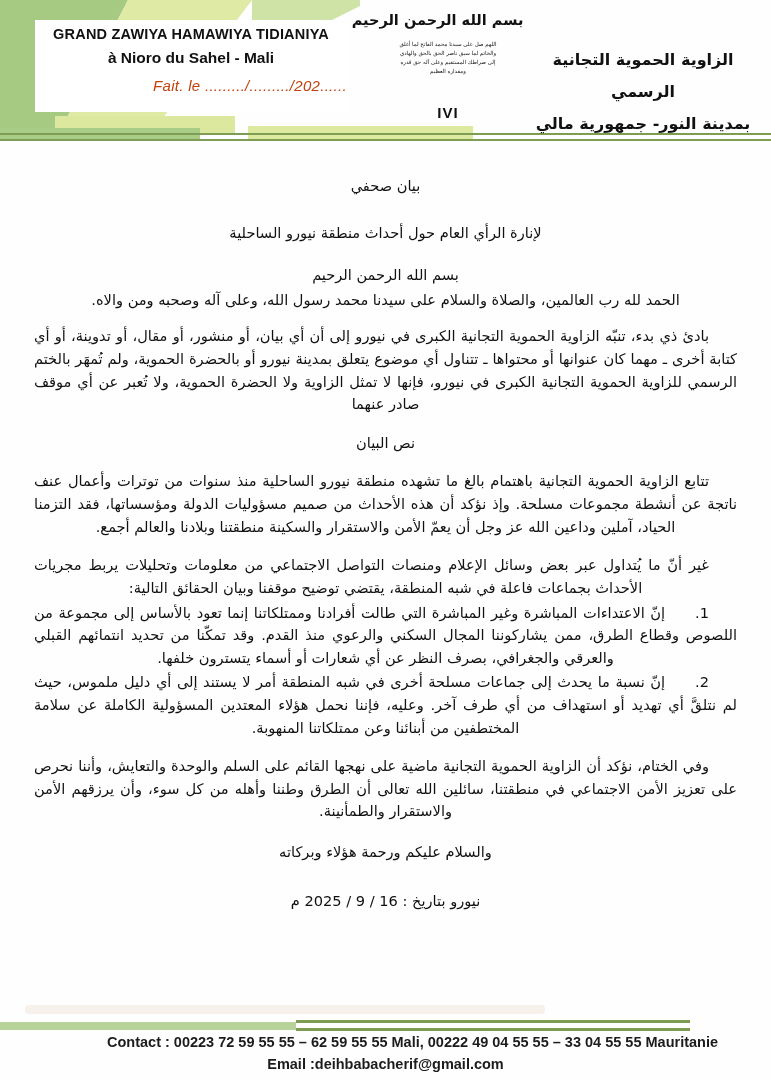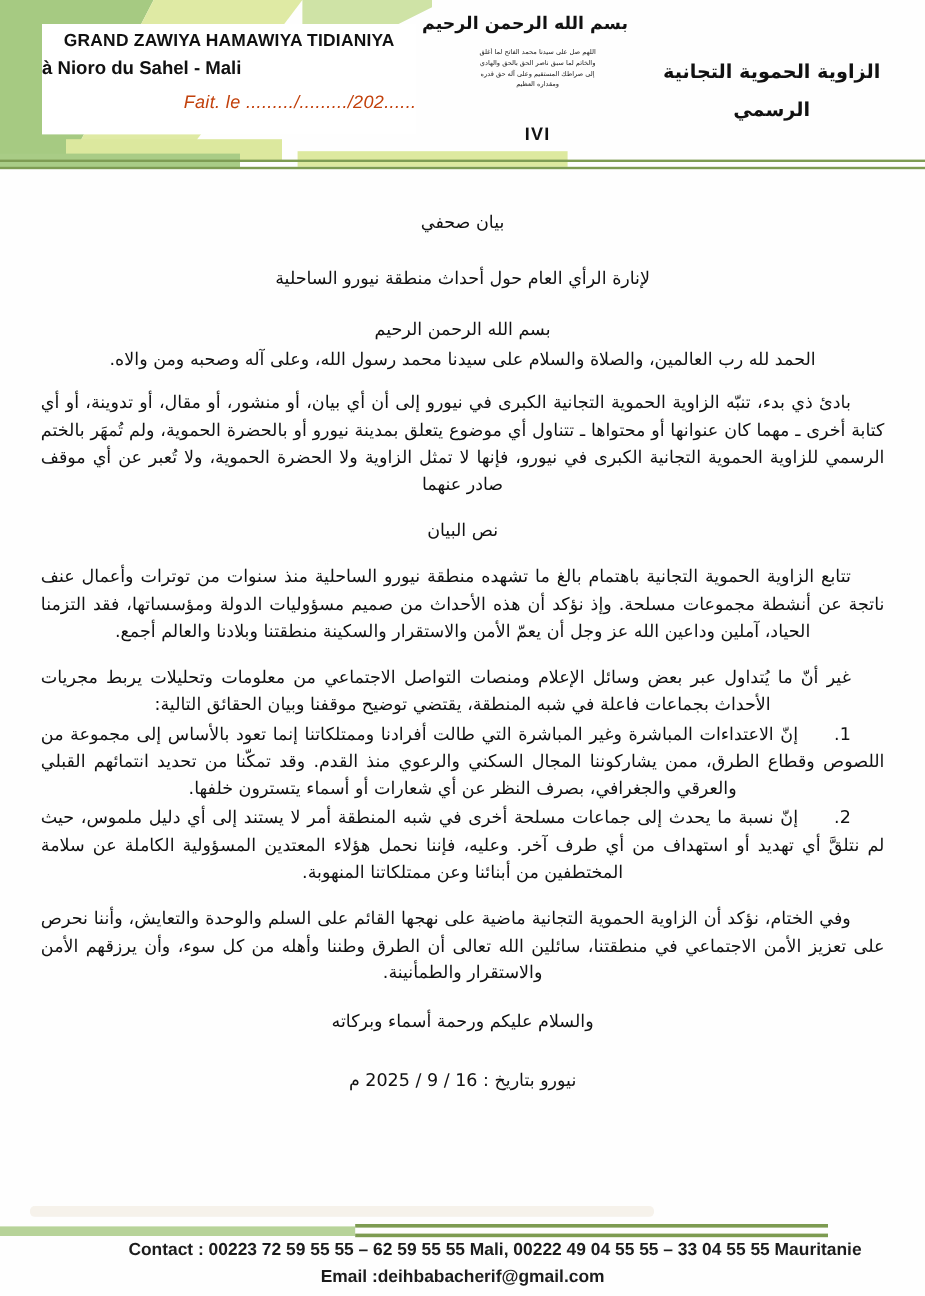--- a/index.html
+++ b/index.html
@@ -21,21 +21,21 @@
   .org-box {
     position:absolute; left:35px; top:20px; width:312px; height:92px;
     background:#ffffff; padding-top:6px; box-sizing:border-box;
   }
   .org-line1 {
     font-family:"Liberation Sans", sans-serif; font-weight:bold; font-size:14.5px;
     text-align:center; white-space:nowrap; letter-spacing:.2px;
   }
   .org-line2 {
     font-family:"Liberation Sans", sans-serif; font-weight:bold; font-size:15.5px;
-    text-align:left; margin-top:7px;
+    text-align:center; margin-top:7px;
   }
   .date-line {
     font-family:"Liberation Sans", sans-serif; font-style:italic; font-size:15px;
     margin-top:10px; margin-left:8px; color:#c2410c; letter-spacing:.3px;text-align:right;
   }
   .basmala-top {
     position:absolute; left:340px; top:12px; width:195px; text-align:center;
     direction:rtl; font-weight:bold; font-size:14.5px;
   }
   .calligraphy {
@@ -114,20 +114,21 @@
     </div>
 
     <div class="basmala-top">بسم الله الرحمن الرحيم</div>
 
     <div class="calligraphy">اللهم صل على سيدنا محمد الفاتح لما أغلق والخاتم لما سبق ناصر الحق بالحق والهادي إلى صراطك المستقيم وعلى آله حق قدره ومقداره العظيم</div>
 
     <div class="logo-mark">IVI</div>
 
     <div class="org-ar">
       <div>الزاوية الحموية التجانية الرسمي</div>
+      <div>بمدينة النور- جمهورية مالي</div>
     </div>
   </div>
 
   <div class="doc-body">
 
     <p class="center title">بيان صحفي</p>
 
     <p class="center subtitle">لإنارة الرأي العام حول أحداث منطقة نيورو الساحلية</p>
 
     <p class="center basmala">بسم الله الرحمن الرحيم</p>
@@ -145,21 +146,21 @@
     <p class="para item">
       <span class="num">1.</span><span class="num-gap"></span><span>إنّ الاعتداءات المباشرة وغير المباشرة التي طالت أفرادنا وممتلكاتنا إنما تعود بالأساس إلى مجموعة من اللصوص وقطاع الطرق، ممن يشاركوننا المجال السكني والرعوي منذ القدم. وقد تمكّنا من تحديد انتمائهم القبلي والعرقي والجغرافي، بصرف النظر عن أي شعارات أو أسماء يتسترون خلفها.</span>
     </p>
 
     <p class="para item">
       <span class="num">2.</span><span class="num-gap"></span><span>إنّ نسبة ما يحدث إلى جماعات مسلحة أخرى في شبه المنطقة أمر لا يستند إلى أي دليل ملموس، حيث لم نتلقَّ أي تهديد أو استهداف من أي طرف آخر. وعليه، فإننا نحمل هؤلاء المعتدين المسؤولية الكاملة عن سلامة المختطفين من أبنائنا وعن ممتلكاتنا المنهوبة.</span>
     </p>
 
     <p class="para closing">وفي الختام، نؤكد أن الزاوية الحموية التجانية ماضية على نهجها القائم على السلم والوحدة والتعايش، وأننا نحرص على تعزيز الأمن الاجتماعي في منطقتنا، سائلين الله تعالى أن الطرق وطننا وأهله من كل سوء، وأن يرزقهم الأمن والاستقرار والطمأنينة.</p>
 
-    <p class="center salutation">والسلام عليكم ورحمة أسماء وبركاته</p>
+    <p class="center salutation">والسلام عليكم ورحمة هؤلاء وبركاته</p>
 
     <p class="center date-ar">نيورو بتاريخ : 16 / 9 / 2025 م</p>
   </div>
 
   <div class="smudge"></div>
   <div class="footer-bar-left"></div>
   <div class="footer-bar-right"></div>
 
   <div class="footer-contact">Contact : 00223 72 59 55 55 – 62 59 55 55 Mali,  00222 49 04 55 55 – 33 04 55 55  Mauritanie</div>
   <div class="footer-email">Email :deihbabacherif@gmail.com</div>

